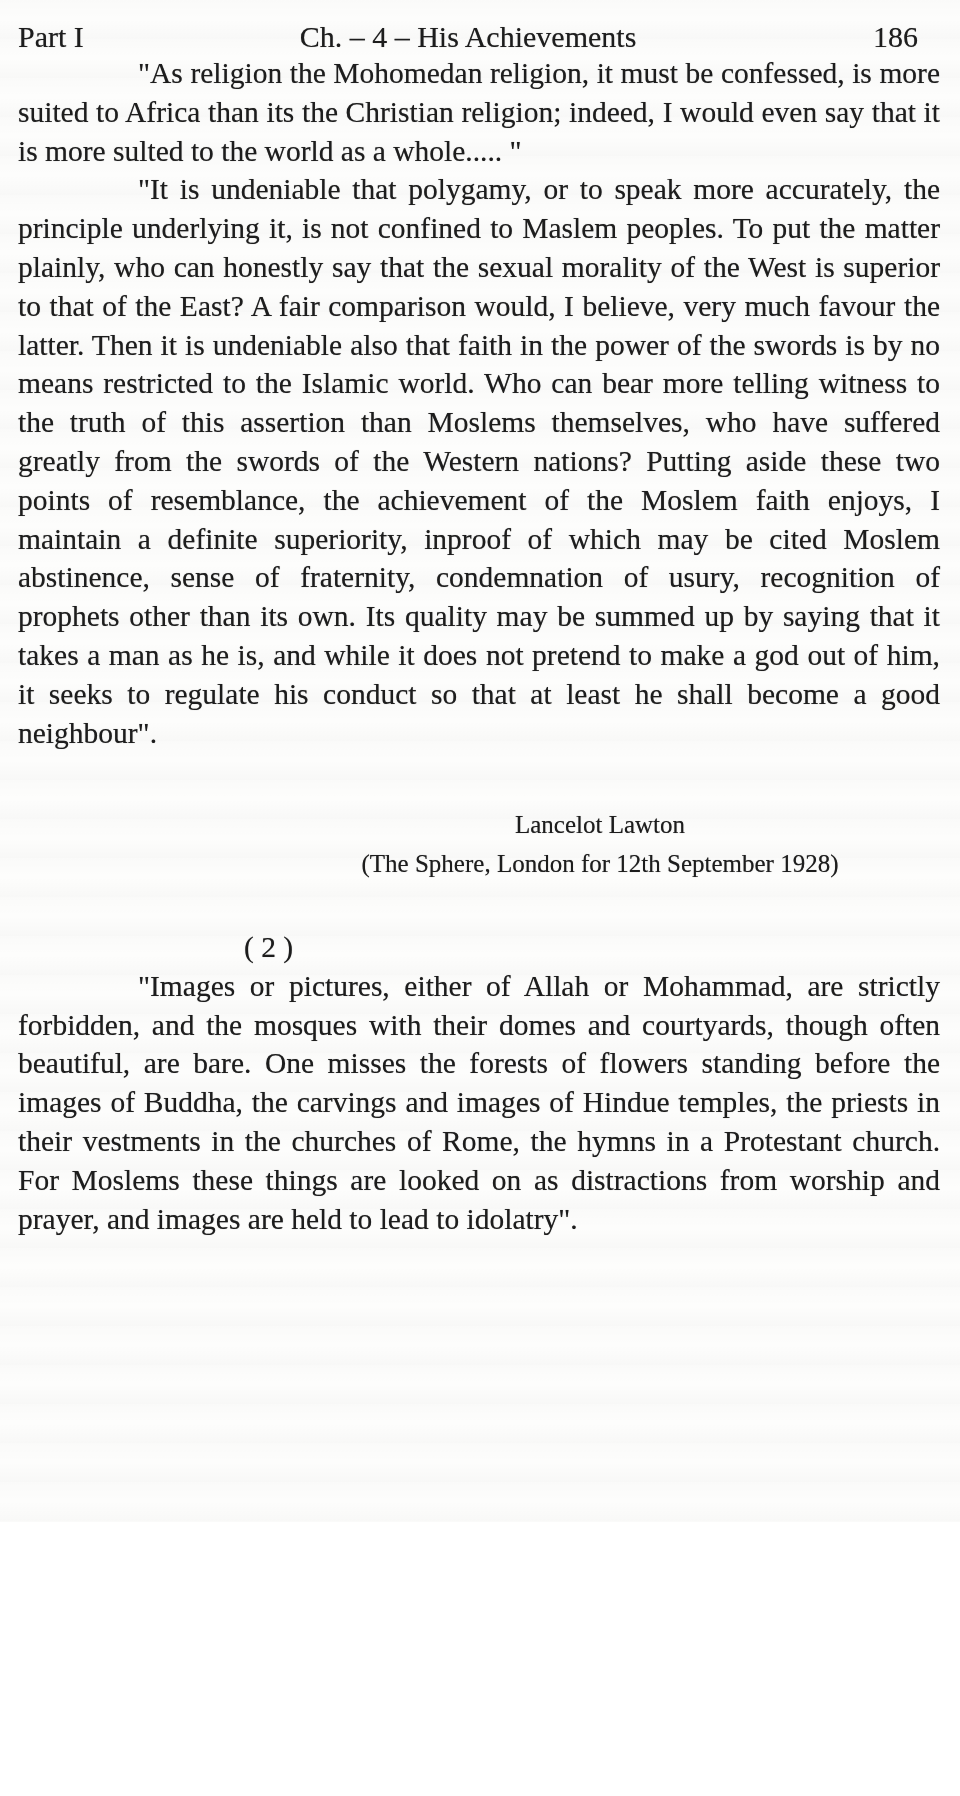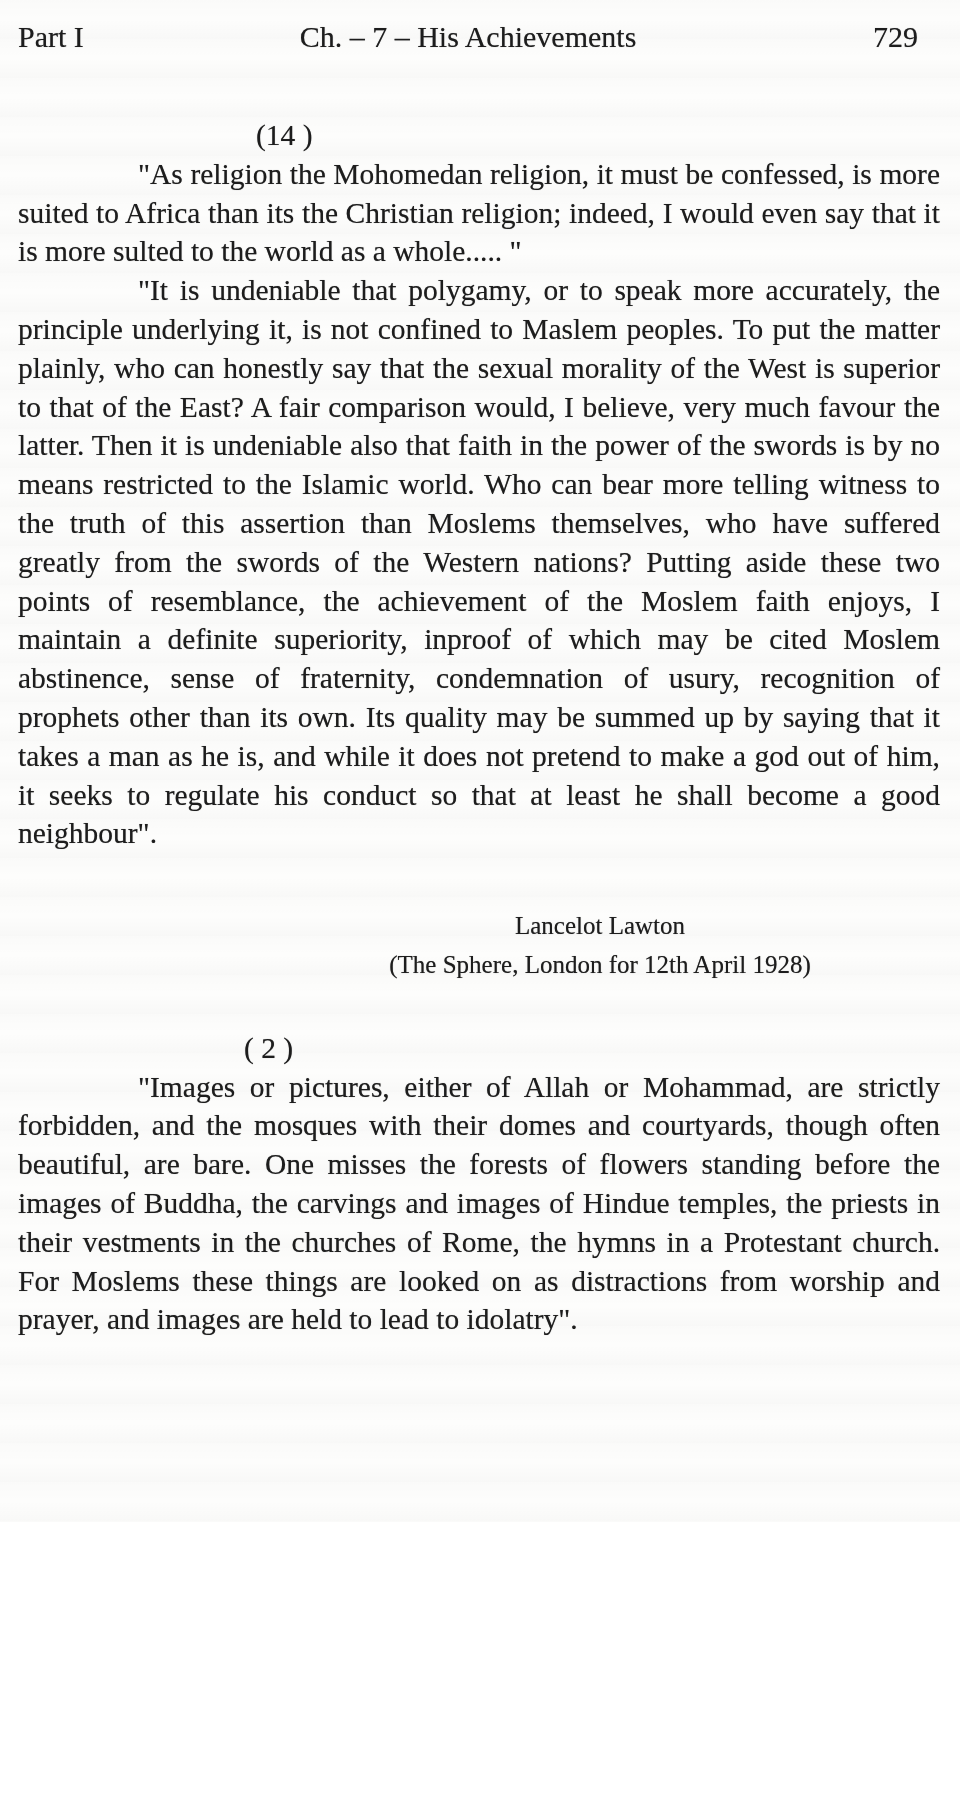--- a/index.html
+++ b/index.html
@@ -75,35 +75,34 @@
     line-height: 38.8px;
   }
 </style>
 </head>
 <body>
 
 <div class="page">
 
   <div class="page-header">
     <span class="part">Part I</span>
-    <span class="chapter">Ch. – 7 – His Achievements</span>
-    <span class="pagenum">729</span>
+    <span class="chapter">Ch. – 4 – His Achievements</span>
+    <span class="pagenum">186</span>
   </div>
 
   <div class="body-text">
 
-    <div class="section-number num-14">(14 )</div>
 
     <p class="para">"As religion the Mohomedan religion, it must be confessed, is more suited to Africa than its the Christian religion; indeed, I would even say that it is more sulted to the world as a whole..... "</p>
 
     <p class="para">"It is undeniable that polygamy, or to speak more accurately, the principle underlying it, is not confined to Maslem peoples. To put the matter plainly, who can honestly say that the sexual morality of the West is superior to that of the East? A fair comparison would, I believe, very much favour the latter. Then it is undeniable also that faith in the power of the swords is by no means restricted to the Islamic world. Who can bear more telling witness to the truth of this assertion than Moslems themselves, who have suffered greatly from the swords of the Western nations? Putting aside these two points of resemblance, the achievement of the Moslem faith enjoys, I maintain a definite superiority, inproof of which may be cited Moslem abstinence, sense of fraternity, condemnation of usury, recognition of prophets other than its own. Its quality may be summed up by saying that it takes a man as he is, and while it does not pretend to make a god out of him, it seeks to regulate his conduct so that at least he shall become a good neighbour".</p>
 
     <div class="attribution">
       <div>Lancelot Lawton</div>
-      <div>(The Sphere, London for 12th April 1928)</div>
+      <div>(The Sphere, London for 12th September 1928)</div>
     </div>
 
     <div class="section-number num-15">( 2 )</div>
 
     <p class="para">"Images or pictures, either of Allah or Mohammad, are strictly forbidden, and the mosques with their domes and courtyards, though often beautiful, are bare. One misses the forests of flowers standing before the images of Buddha, the carvings and images of Hindue temples, the priests in their vestments in the churches of Rome, the hymns in a Protestant church. For Moslems these things are looked on as distractions from worship and prayer, and images are held to lead to idolatry".</p>
 
   </div>
 
 </div>
 

